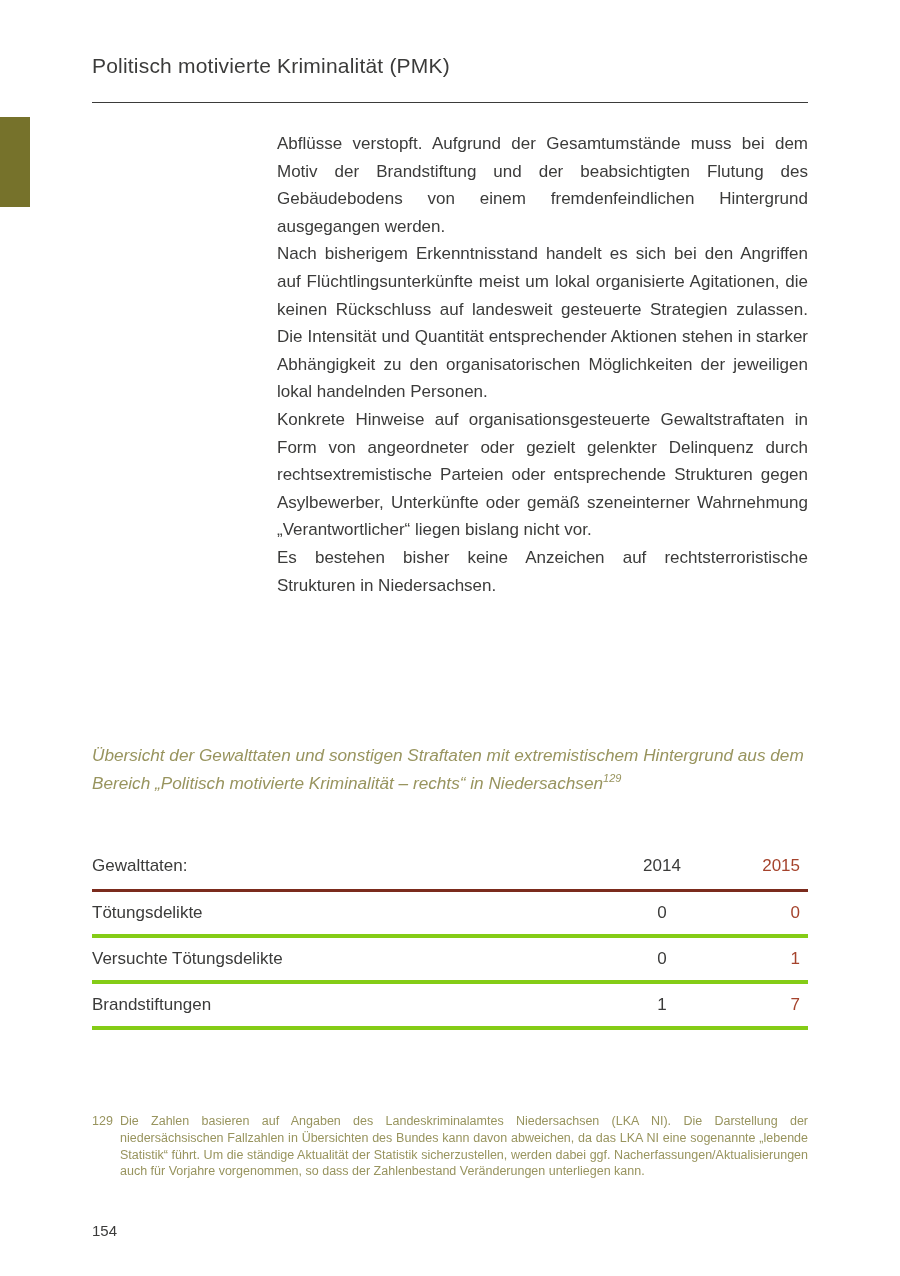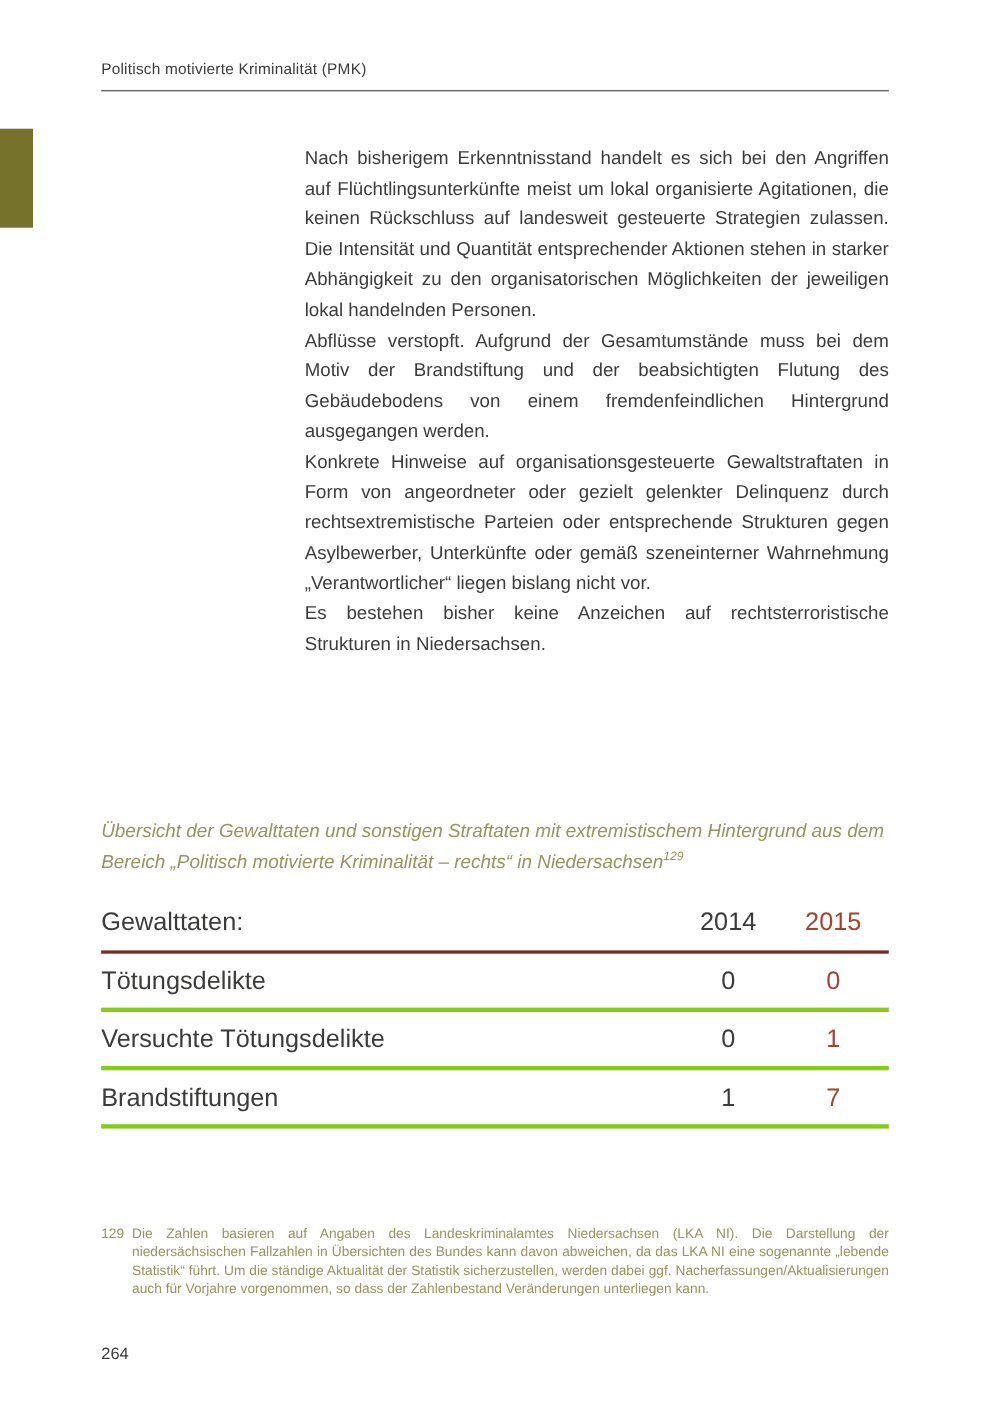--- a/index.html
+++ b/index.html
@@ -12,24 +12,24 @@
     color: #3b3b3a;
     overflow: hidden;
   }
 
   
   .running-header {
     position: absolute;
     left: 92px;
     top: 54px;
     width: 716px;
-    font-size: 14px;
+    font-size: 21px;
     letter-spacing: 0.2px;
     color: #3b3b3a;
-    padding-bottom: 12px;
+    padding-bottom: 24px;
     border-bottom: 1px solid #3b3b3a;
   }
 
   
   .section-tab {
     position: absolute;
     left: 0;
     top: 117px;
     width: 30px;
     height: 90px;
@@ -64,31 +64,31 @@
   }
   .section-heading sup {
     font-size: 11px;
     line-height: 0;
   }
 
   
   .stats-table {
     position: absolute;
     left: 92px;
-    top: 816px;
+    top: 848px;
     width: 716px;
-    font-size: 23px;
+    font-size: 17px;
   }
   .t-row {
     display: flex;
     align-items: baseline;
   }
   .t-row .t-label { flex: 1 1 auto; text-align: left; }
   .t-row .t-v2014 { flex: 0 0 90px; text-align: center; padding-right: 8px; }
-  .t-row .t-v2015 { flex: 0 0 85px; text-align: center; padding-right: 8px; color: #a5432c; }
+  .t-row .t-v2015 { flex: 0 0 85px; text-align: right; padding-right: 8px; color: #a5432c; }
   .t-head {
     padding: 8px 0 13px 0;
     border-bottom: 3px solid #7b2b1d;
   }
   .t-body-row {
     padding: 11px 0 11px 0;
     border-bottom: 4px solid #84cc16;
   }
 
   
@@ -120,22 +120,22 @@
 </head>
 <body>
 
 <div class="page">
 
   <div class="running-header">Politisch motivierte Kriminalität (PMK)</div>
 
   <div class="section-tab"></div>
 
   <div class="body-column">
+    <p>Abflüsse verstopft. Aufgrund der Gesamtumstände muss bei dem Motiv der Brandstiftung und der beabsichtigten Flutung des Gebäudebodens von einem fremdenfeindlichen Hintergrund ausgegangen werden.</p>
     <p>Nach bisherigem Erkenntnisstand handelt es sich bei den Angriffen auf Flüchtlingsunterkünfte meist um lokal organisierte Agitationen, die keinen Rückschluss auf landesweit gesteuerte Strategien zulassen. Die Intensität und Quantität entsprechender Aktionen stehen in starker Abhängigkeit zu den organisatorischen Möglichkeiten der jeweiligen lokal handelnden Personen.</p>
-    <p>Abflüsse verstopft. Aufgrund der Gesamtumstände muss bei dem Motiv der Brandstiftung und der beabsichtigten Flutung des Gebäudebodens von einem fremdenfeindlichen Hintergrund ausgegangen werden.</p>
     <p>Konkrete Hinweise auf organisationsgesteuerte Gewaltstraftaten in Form von angeordneter oder gezielt gelenkter Delinquenz durch rechtsextremistische Parteien oder entsprechende Strukturen gegen Asylbewerber, Unterkünfte oder gemäß szeneinterner Wahrnehmung „Verantwortlicher“ liegen bislang nicht vor.</p>
     <p>Es bestehen bisher keine Anzeichen auf rechtsterroristische Strukturen in Niedersachsen.</p>
   </div>
 
   <div class="section-heading">
     <span>Übersicht der Gewalttaten und sonstigen Straftaten mit extremistischem Hintergrund aus dem Bereich „Politisch motivierte Kriminalität – rechts“ in Niedersachsen</span><sup>129</sup>
   </div>
 
   <div class="stats-table">
     <div class="t-row t-head">
@@ -164,15 +164,15 @@
     </div>
   </div>
 
   <div class="footnote">
     <div class="footnote-wrap">
       <div class="footnote-number">129</div>
       <div class="footnote-text">Die Zahlen basieren auf Angaben des Landeskriminalamtes Niedersachsen (LKA NI). Die Darstellung der niedersächsischen Fallzahlen in Übersichten des Bundes kann davon abweichen, da das LKA NI eine sogenannte „lebende Statistik“ führt. Um die ständige Aktualität der Statistik sicherzustellen, werden dabei ggf. Nacherfassungen/Aktualisierungen auch für Vorjahre vorgenommen, so dass der Zahlenbestand Veränderungen unterliegen kann.</div>
     </div>
   </div>
 
-  <div class="page-number">264</div>
+  <div class="page-number">154</div>
 
 </div>
 
 </body></html>

